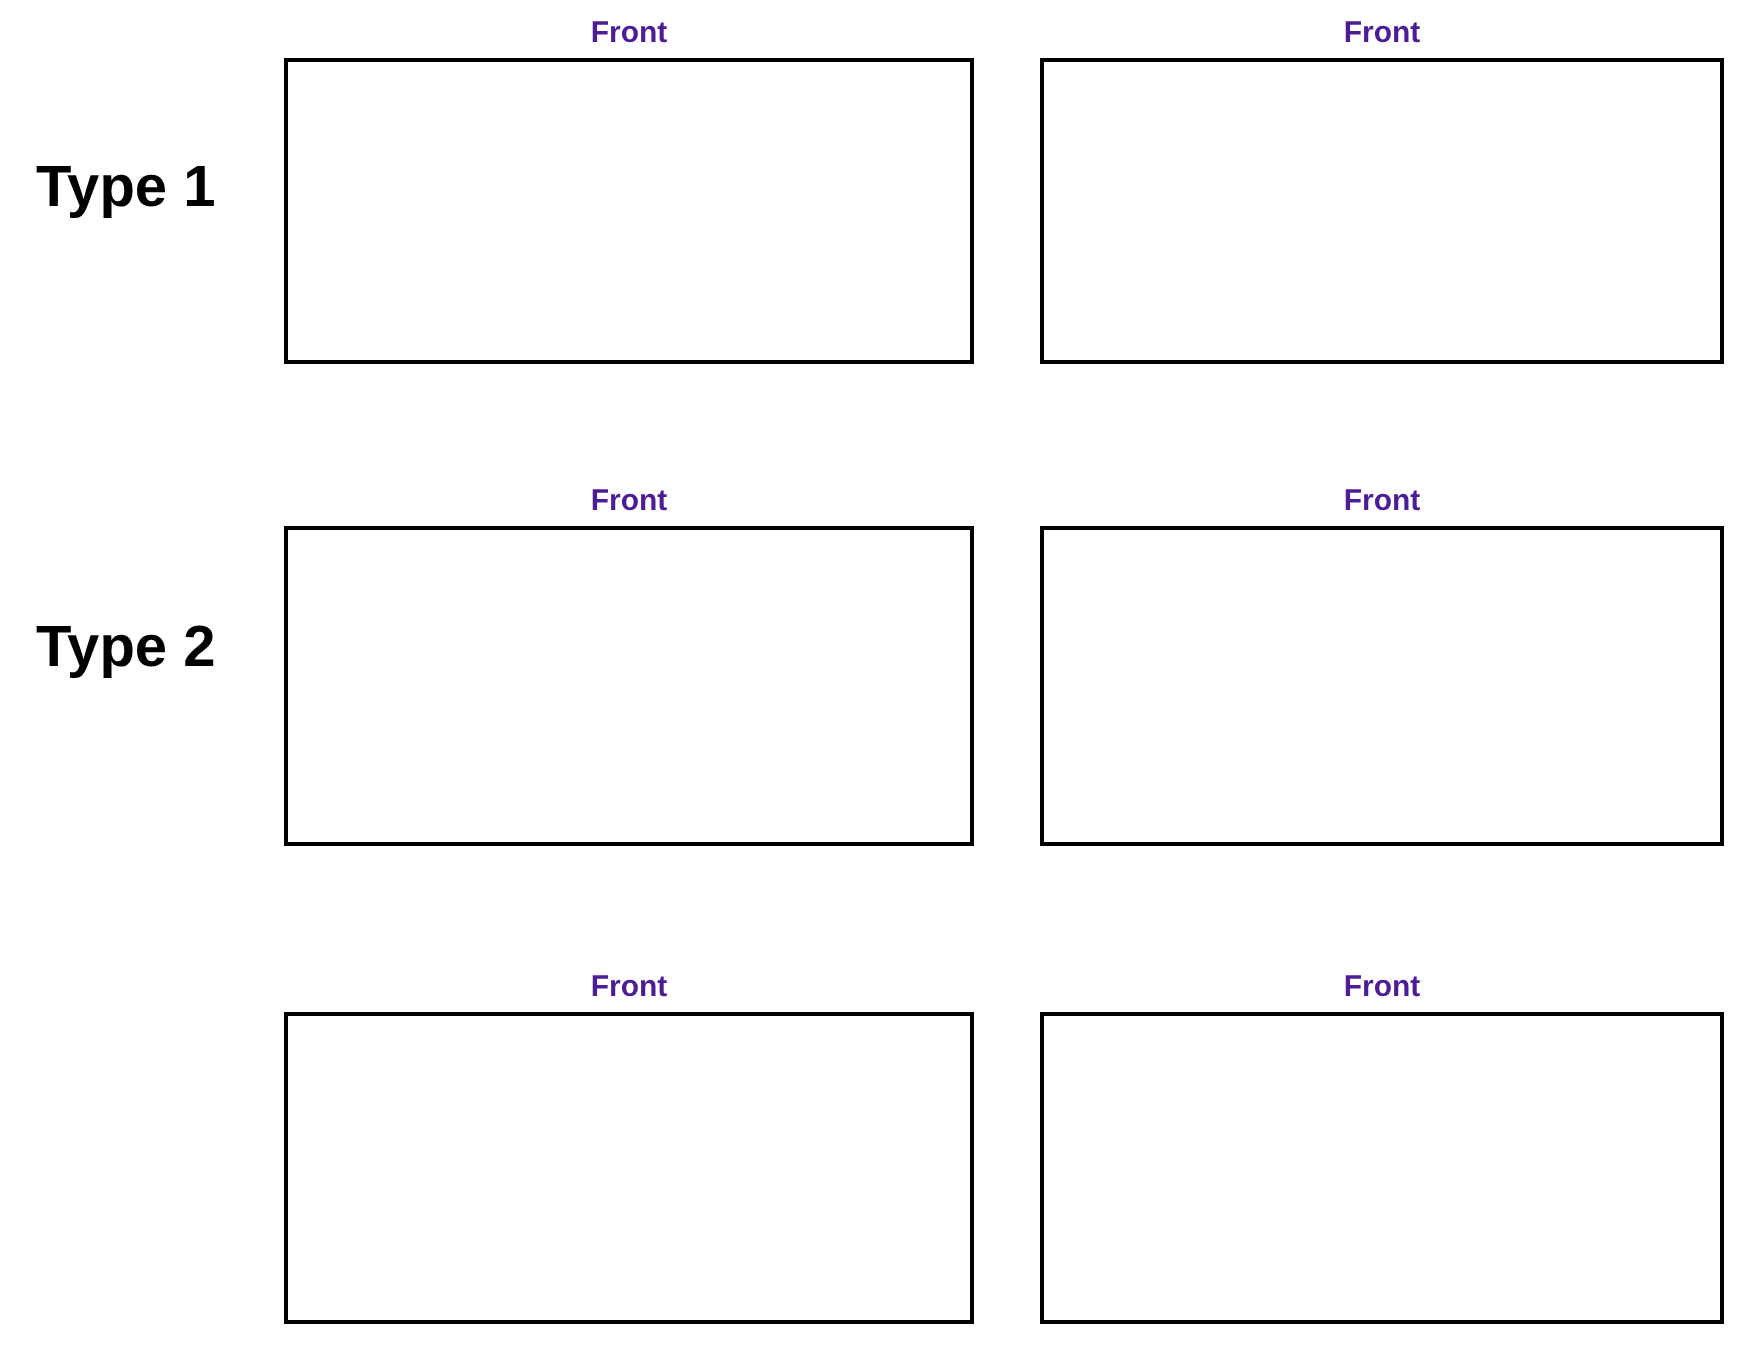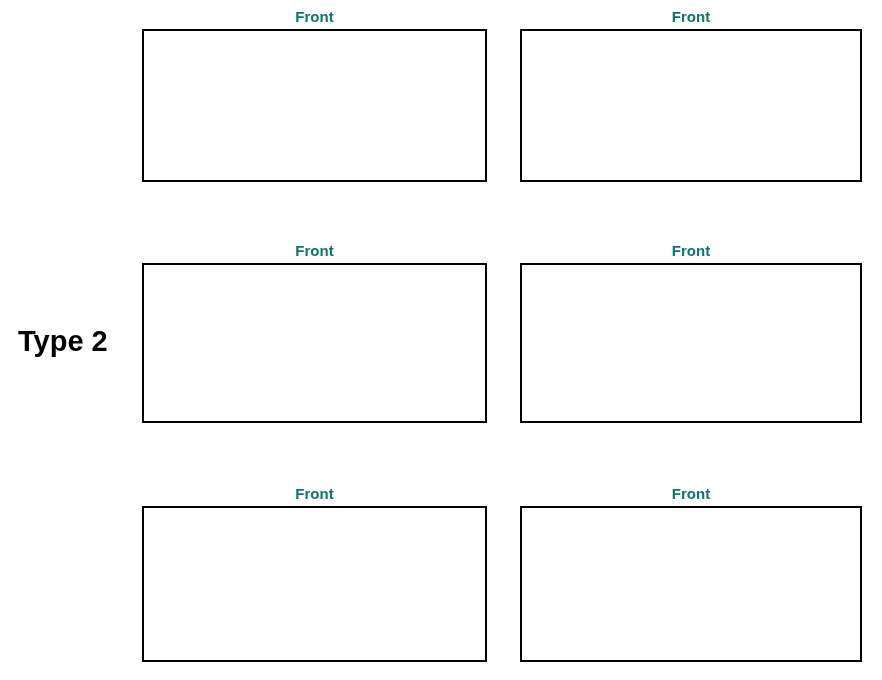--- a/index.html
+++ b/index.html
@@ -31,21 +31,21 @@
     letter-spacing: 0px;
     color: #000000;
     white-space: nowrap;
     text-align: left;
   }
   .panel-caption {
     position: absolute;
     font-family: "Liberation Sans", sans-serif;
     font-weight: bold;
     font-size: 15px;
-    color: #0f766e;
+    color: #4c1d95;
     text-align: center;
     white-space: nowrap;
   }
   .panel-box {
     position: absolute;
     box-sizing: border-box;
     border: 2px solid #000000;
     background: #ffffff;
   }
   svg.diagram-layer {
@@ -224,25 +224,26 @@
         <circle class="node-circle" cx="811.65" cy="535.6446935555828" r="15"></circle>
         <text class="node-label" x="811.65" y="536.1446935555828" transform="rotate(-90 811.65 536.1446935555828)">P</text>
         <line class="spoke-line" x1="782" y1="587" x2="732" y2="587"></line>
         <circle class="node-circle" cx="722.7" cy="587" r="15"></circle>
         <text class="node-label" x="722.7" y="587.5" transform="rotate(-90 722.7 587.5)">E</text>
         <line class="spoke-line" x1="782" y1="587" x2="807" y2="630.3012701892219"></line>
         <circle class="node-circle" cx="811.65" cy="638.3553064444172" r="15"></circle>
         <text class="node-label" x="811.65" y="638.8553064444172" transform="rotate(-90 811.65 638.8553064444172)">A</text>
       </g>
     </svg>
+<div class="row-label" style="left: 18px; top: 78px;">Type 1</div>
     <div class="panel-caption" style="left: 142px; width: 345px; top: 8px;">Front</div>
     <div class="panel-box" style="left: 142px; top: 29px; width: 345px; height: 153px;"></div>
     <div class="panel-caption" style="left: 520px; width: 342px; top: 8px;">Front</div>
     <div class="panel-box" style="left: 520px; top: 29px; width: 342px; height: 153px;"></div>
-    <div class="row-label" style="left: 18px; top: 325px;">Type 2</div>
+    <div class="row-label" style="left: 18px; top: 308px;">Type 2</div>
     <div class="panel-caption" style="left: 142px; width: 345px; top: 242px;">Front</div>
     <div class="panel-box" style="left: 142px; top: 263px; width: 345px; height: 160px;"></div>
     <div class="panel-caption" style="left: 520px; width: 342px; top: 242px;">Front</div>
     <div class="panel-box" style="left: 520px; top: 263px; width: 342px; height: 160px;"></div>
     <div class="panel-caption" style="left: 142px; width: 345px; top: 485px;">Front</div>
     <div class="panel-box" style="left: 142px; top: 506px; width: 345px; height: 156px;"></div>
     <div class="panel-caption" style="left: 520px; width: 342px; top: 485px;">Front</div>
     <div class="panel-box" style="left: 520px; top: 506px; width: 342px; height: 156px;"></div>
   </div>
 

